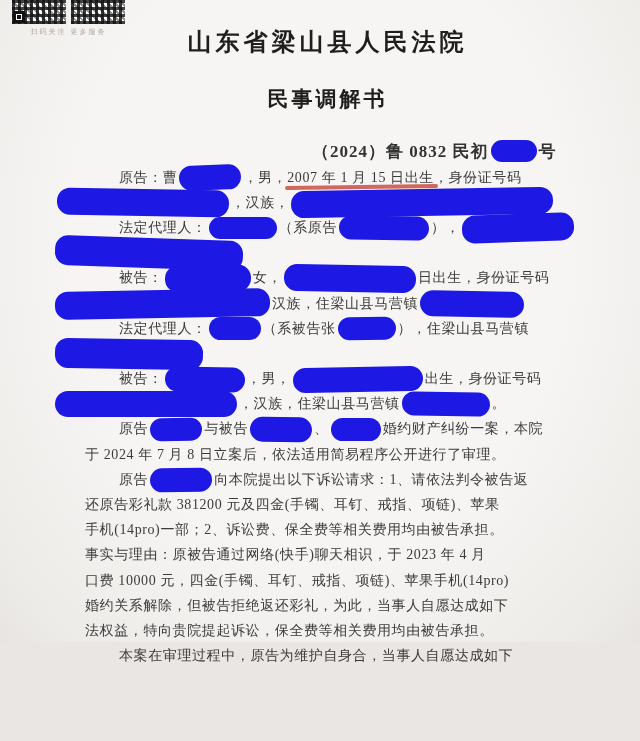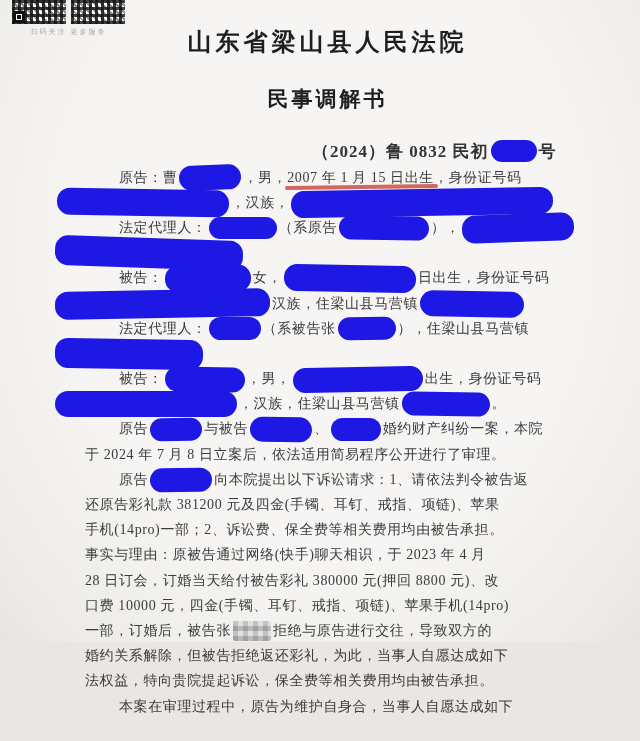--- a/index.html
+++ b/index.html
@@ -177,31 +177,23 @@
       <div class="line">
         <span>还原告彩礼款 381200 元及四金(手镯、耳钉、戒指、项链)、苹果</span>
       </div>
       <div class="line">
         <span>手机(14pro)一部；2、诉讼费、保全费等相关费用均由被告承担。</span>
       </div>
       <div class="line">
         <span>事实与理由：原被告通过网络(快手)聊天相识，于 2023 年 4 月</span>
       </div>
       <div class="line">
-        <span>28 日订会，订婚当天给付被告彩礼 380000 元(押回 8800 元)、改</span>
-      </div>
-      <div class="line">
         <span>口费 10000 元，四金(手镯、耳钉、戒指、项链)、苹果手机(14pro)</span>
       </div>
       <div class="line">
-        <span>一部，订婚后，被告张</span>
-        <span class="mosaic"></span>
-        <span>拒绝与原告进行交往，导致双方的</span>
-      </div>
-      <div class="line">
         <span>婚约关系解除，但被告拒绝返还彩礼，为此，当事人自愿达成如下</span>
       </div>
       <div class="line">
         <span>法权益，特向贵院提起诉讼，保全费等相关费用均由被告承担。</span>
       </div>
       <div class="line indent">
         <span>本案在审理过程中，原告为维护自身合，当事人自愿达成如下</span>
       </div>
     </div>
 

